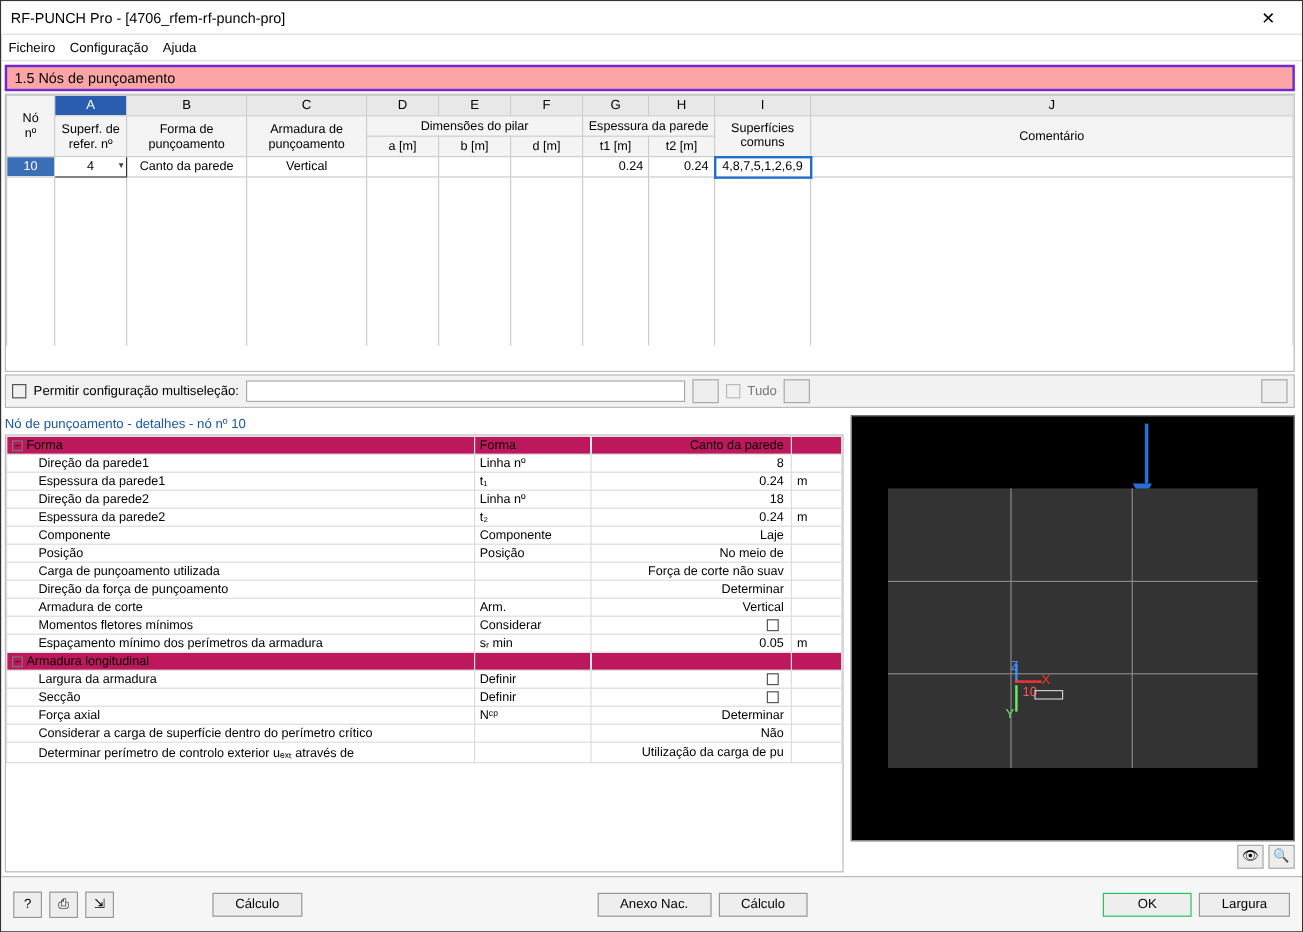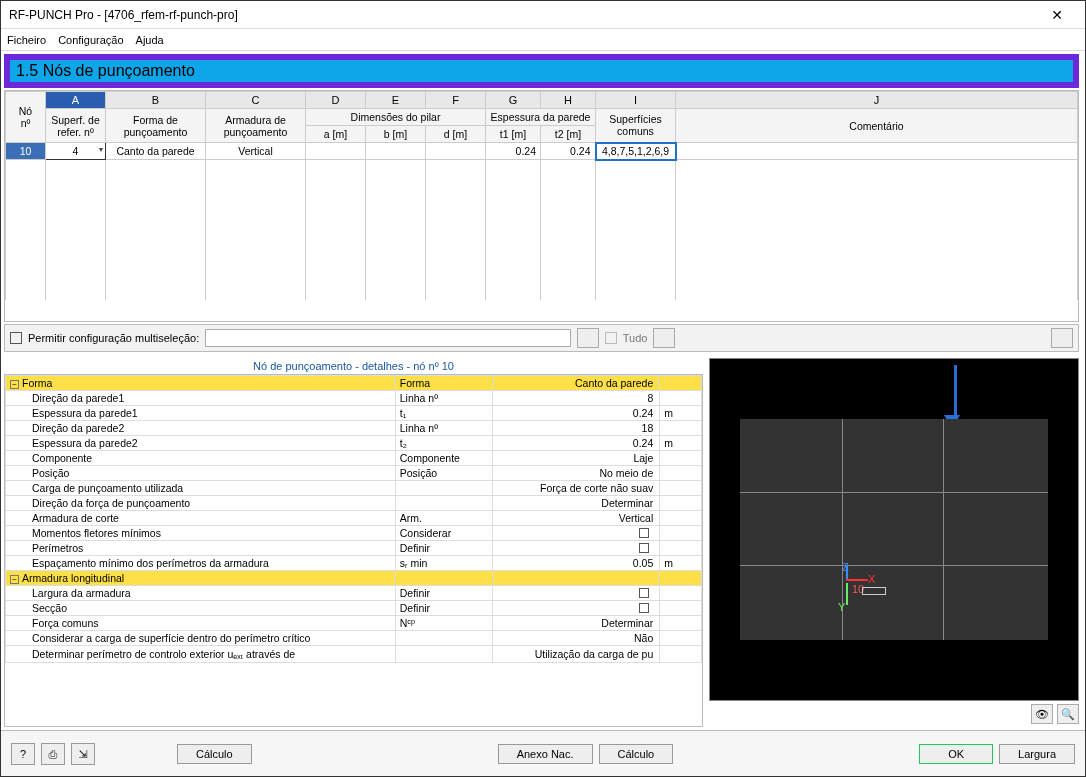--- a/index.html
+++ b/index.html
@@ -16,21 +16,21 @@
 
 .sidebar { width: 190px; border-right: 1px solid #bbb; padding: 3px; display: flex; flex-direction: column; }
 .ca-select { height: 20px; border: 1px solid #888; background: #fff; display: flex; align-items: center; padding: 0 4px; justify-content: space-between; margin-bottom: 2px; }
 .ca-select::after { content: "⌄"; font-size: 10px; color: #555; }
 .tree { font-size: 11px; padding: 2px; }
 .tree-root { padding: 2px 0; }
 .tree-item { padding: 1px 0 1px 14px; cursor: pointer; }
 .tree-item::before { content: "···"; color: #999; margin-right: 4px; letter-spacing: -1px; }
 
 .content { flex: 1; padding: 3px 6px 3px 3px; display: flex; flex-direction: column; }
-.section-title { background: #0ea5e9; border: 6px solid #6d28d9; padding: 2px 6px; font-size: 16px; }
+.section-title { background: #fca5a5; border: 2px solid #6d28d9; padding: 2px 6px; font-size: 12px; }
 
 .grid-wrap { border: 1px solid #bbb; margin-top: 2px; background: #fff; height: 232px; overflow: hidden; }
 .grid { width: 100%; border-collapse: collapse; table-layout: fixed; }
 .grid th, .grid td { border: 1px solid #ccc; padding: 1px 3px; text-align: center; height: 17px; white-space: nowrap; overflow: hidden; }
 .grid thead th.letter { background: #e8e8e8; font-weight: normal; }
 .grid thead th.letter.selA { background: #2a5db0; color: #fff; }
 .grid thead th.hdr { background: #f4f4f4; font-weight: normal; font-size: 10.5px; }
 .grid .rownum { background: #3a6fb7; color: #fff; width: 40px; }
 .grid .celA { background: #fff; border: 1px solid #333; }
 .grid .celI { border: 2px solid #1e70c9; }
@@ -41,29 +41,29 @@
 .grid .empty td { background: #fff; height: 140px; border-left: 1px solid #ccc; border-right: 1px solid #ccc; border-bottom: 0; border-top: 0; }
 
 .multisel { display: flex; align-items: center; gap: 6px; background: #f2f2f2; border: 1px solid #bbb; padding: 3px 5px; margin-top: 2px; }
 .multisel .chk { width: 12px; height: 12px; border: 1px solid #555; display: inline-block; }
 .multisel .field { flex: 1; height: 18px; border: 1px solid #aaa; background: #fff; }
 .multisel .btn { width: 22px; height: 20px; border: 1px solid #aaa; background: #eee; }
 .multisel .lbl2 { color: #777; }
 
 .lower { display: flex; gap: 6px; margin-top: 6px; flex: 1; min-height: 0; }
 .details { flex: 1; display: flex; flex-direction: column; }
-.details-title { color: #1958a6; font-size: 11px; padding: 2px 0; text-align: center; }
+.details-title { color: #1958a6; font-size: 11px; padding: 2px 0; }
 .details-table { border: 1px solid #bbb; flex: 1; overflow: hidden; }
 .details-table table { width: 100%; border-collapse: collapse; table-layout: fixed; }
 .details-table td { border: 1px solid #ddd; padding: 1px 4px; height: 15px; font-size: 10.5px; white-space: nowrap; overflow: hidden; }
 .details-table .c1 { width: 56%; }
 .details-table .c2 { width: 14%; }
 .details-table .c3 { width: 24%; text-align: right; padding-right: 6px; }
 .details-table .c4 { width: 6%; }
-.details-table .grp td { background: #fde047; margin-top: 24px; }
+.details-table .grp td { background: #be185d; margin-top: 24px; }
 .details-table .toggle { display: inline-block; width: 9px; height: 9px; border: 1px solid #777; text-align: center; line-height: 7px; font-size: 8px; margin-right: 3px; }
 .details-table .ind { padding-left: 26px; }
 .details-table .chk { display: inline-block; width: 10px; height: 10px; border: 1px solid #555; float: right; margin-right: 4px; }
 
 .preview { width: 370px; display: flex; flex-direction: column; }
 .preview-canvas { flex: 1; background: #000; position: relative; border: 1px solid #888; }
 .preview-inner { position: absolute; left: 30px; top: 60px; right: 30px; bottom: 60px; background: #333; }
 .preview-inner .vline { position: absolute; top: 0; bottom: 0; width: 1px; background: #888; }
 .preview-inner .hline { position: absolute; left: 0; right: 0; height: 1px; background: #888; }
 .arrow-down { position: absolute; left: 240px; top: 6px; }
@@ -268,28 +268,20 @@
                 </tr>
                 <tr>
                   <td class="c1 ind">Momentos fletores mínimos</td>
                   <td class="c2">Considerar</td>
                   <td class="c3">
                     <span class="chk"></span>
                   </td>
                   <td class="c4"></td>
                 </tr>
                 <tr>
-                  <td class="c1 ind">Perímetros</td>
-                  <td class="c2">Definir</td>
-                  <td class="c3">
-                    <span class="chk"></span>
-                  </td>
-                  <td class="c4"></td>
-                </tr>
-                <tr>
                   <td class="c1 ind">Espaçamento mínimo dos perímetros da armadura</td>
                   <td class="c2">sᵣ min</td>
                   <td class="c3">0.05</td>
                   <td class="c4">m</td>
                 </tr>
                 <tr class="grp">
                   <td class="c1"><span class="toggle">−</span>Armadura longitudinal</td>
                   <td class="c2"></td>
                   <td class="c3"></td>
                   <td class="c4"></td>
@@ -304,21 +296,21 @@
                 </tr>
                 <tr>
                   <td class="c1 ind">Secção</td>
                   <td class="c2">Definir</td>
                   <td class="c3">
                     <span class="chk"></span>
                   </td>
                   <td class="c4"></td>
                 </tr>
                 <tr>
-                  <td class="c1 ind">Força comuns</td>
+                  <td class="c1 ind">Força axial</td>
                   <td class="c2">Nᶜᵖ</td>
                   <td class="c3">Determinar</td>
                   <td class="c4"></td>
                 </tr>
                 <tr>
                   <td class="c1 ind">Considerar a carga de superfície dentro do perímetro crítico</td>
                   <td class="c2"></td>
                   <td class="c3">Não</td>
                   <td class="c4"></td>
                 </tr>

